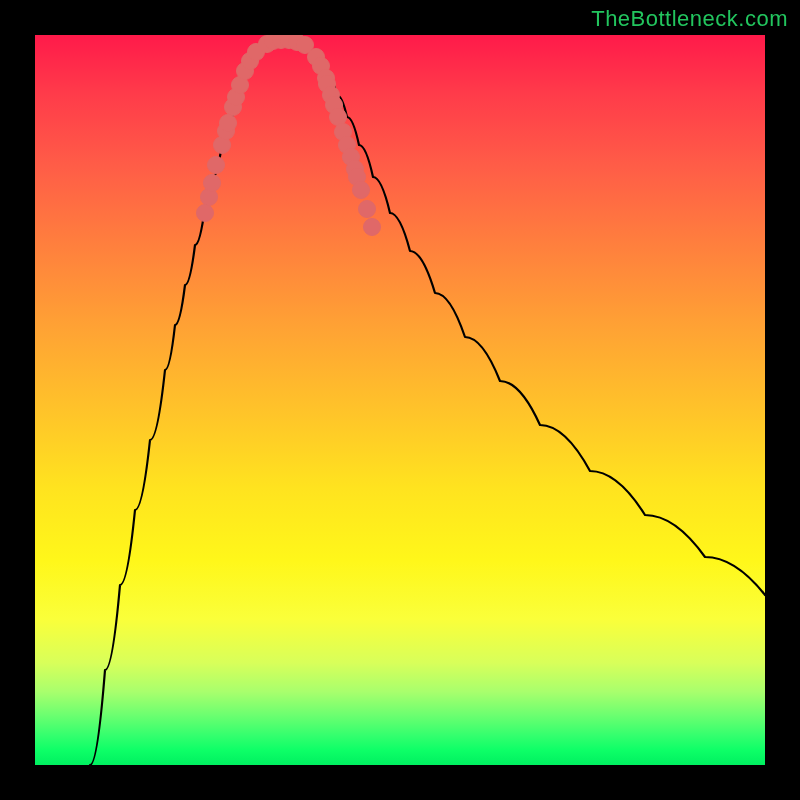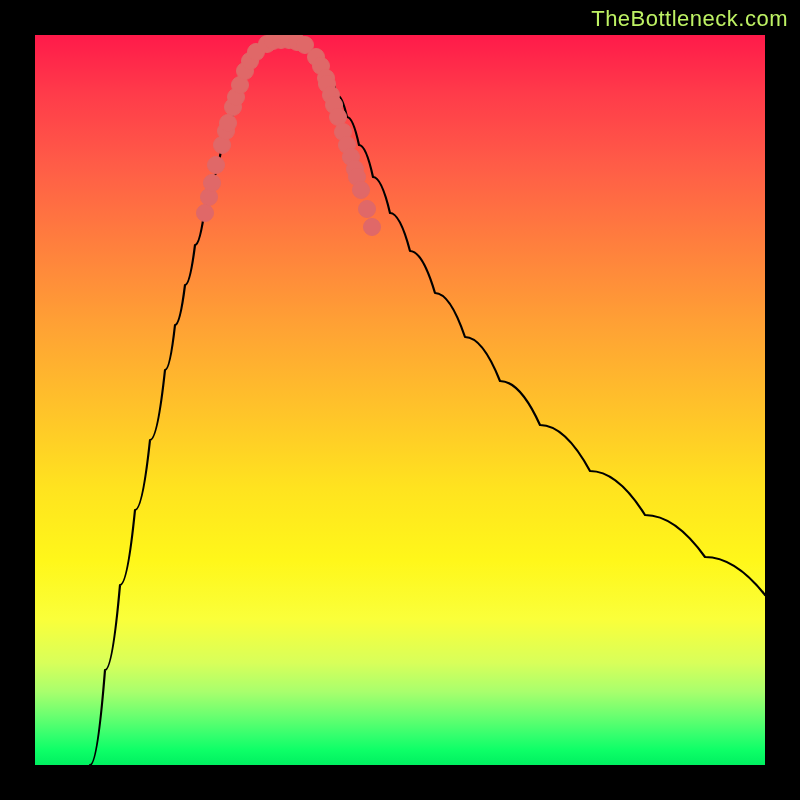--- a/index.html
+++ b/index.html
@@ -49,21 +49,21 @@
       #6fff70 93%,
       #33ff6e 96%,
       #0dff67 98%,
       #00f060 100%
     );
   }
   .watermark {
     position: absolute;
     top: 6px;
     right: 12px;
-    color: #bef264;
+    color: #22c55e;
     font-size: 22px;
     font-weight: 500;
     letter-spacing: 0.5px;
     user-select: none;
   }
   svg.overlay {
     position: absolute;
     top: 0;
     left: 0;
     width: 100%;

